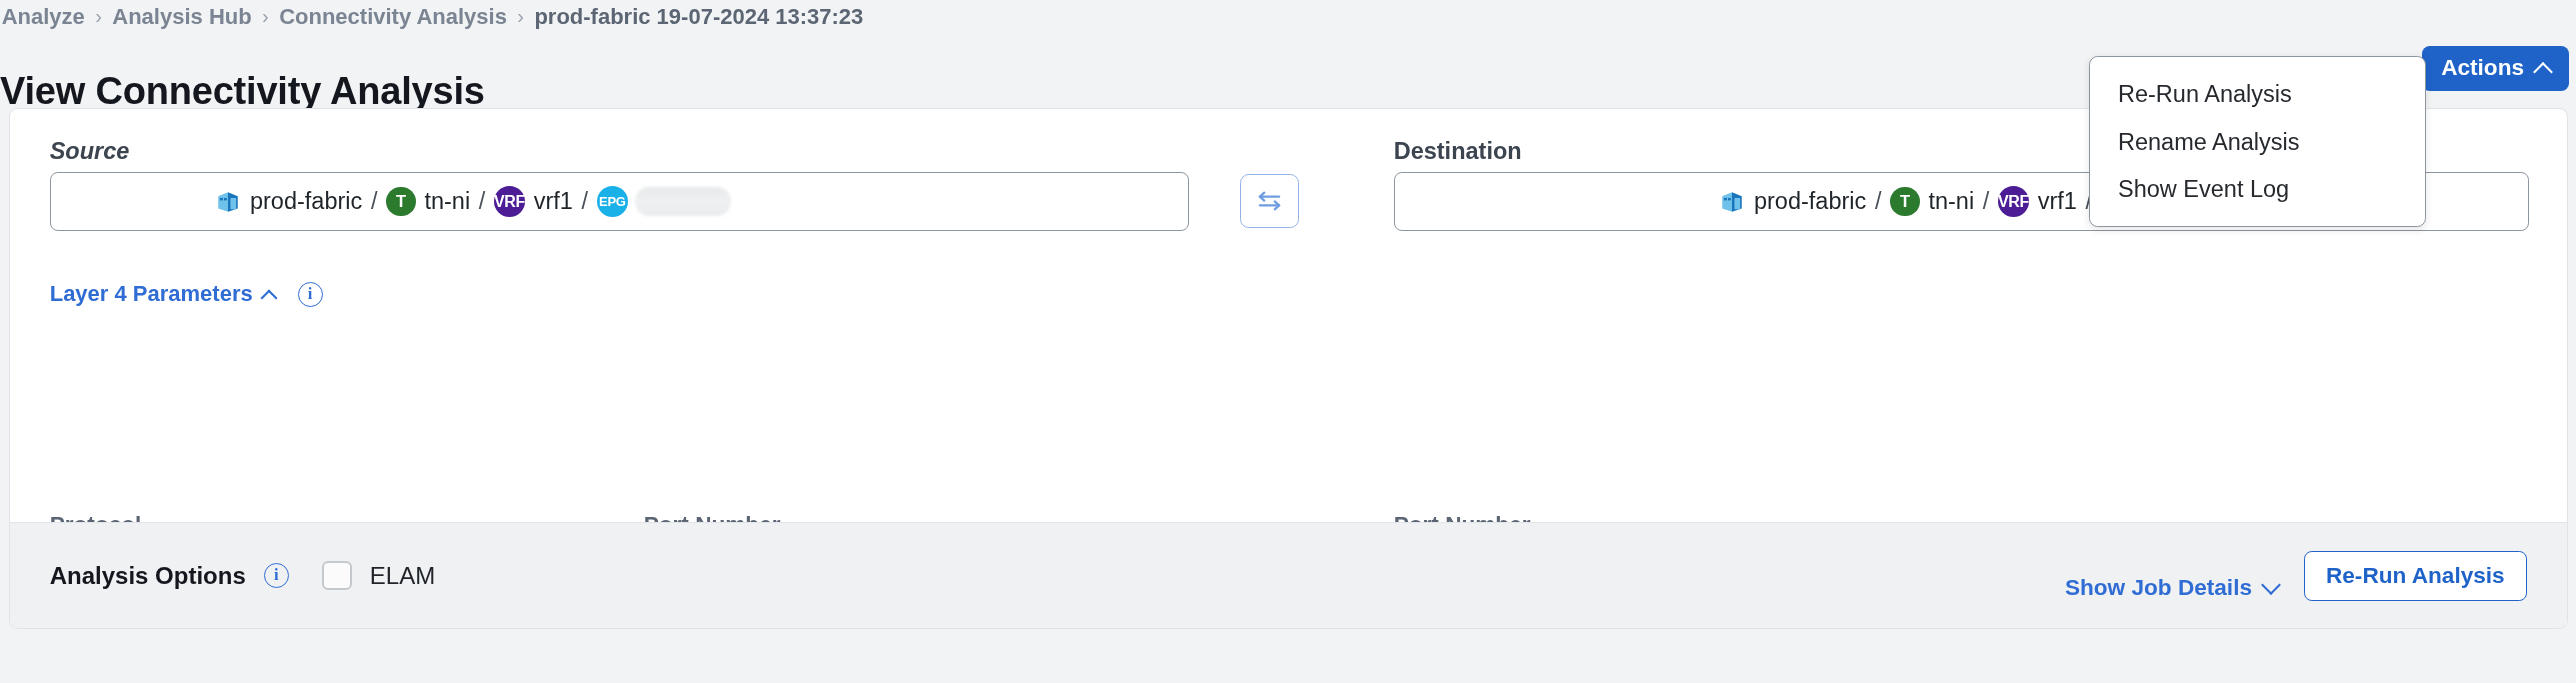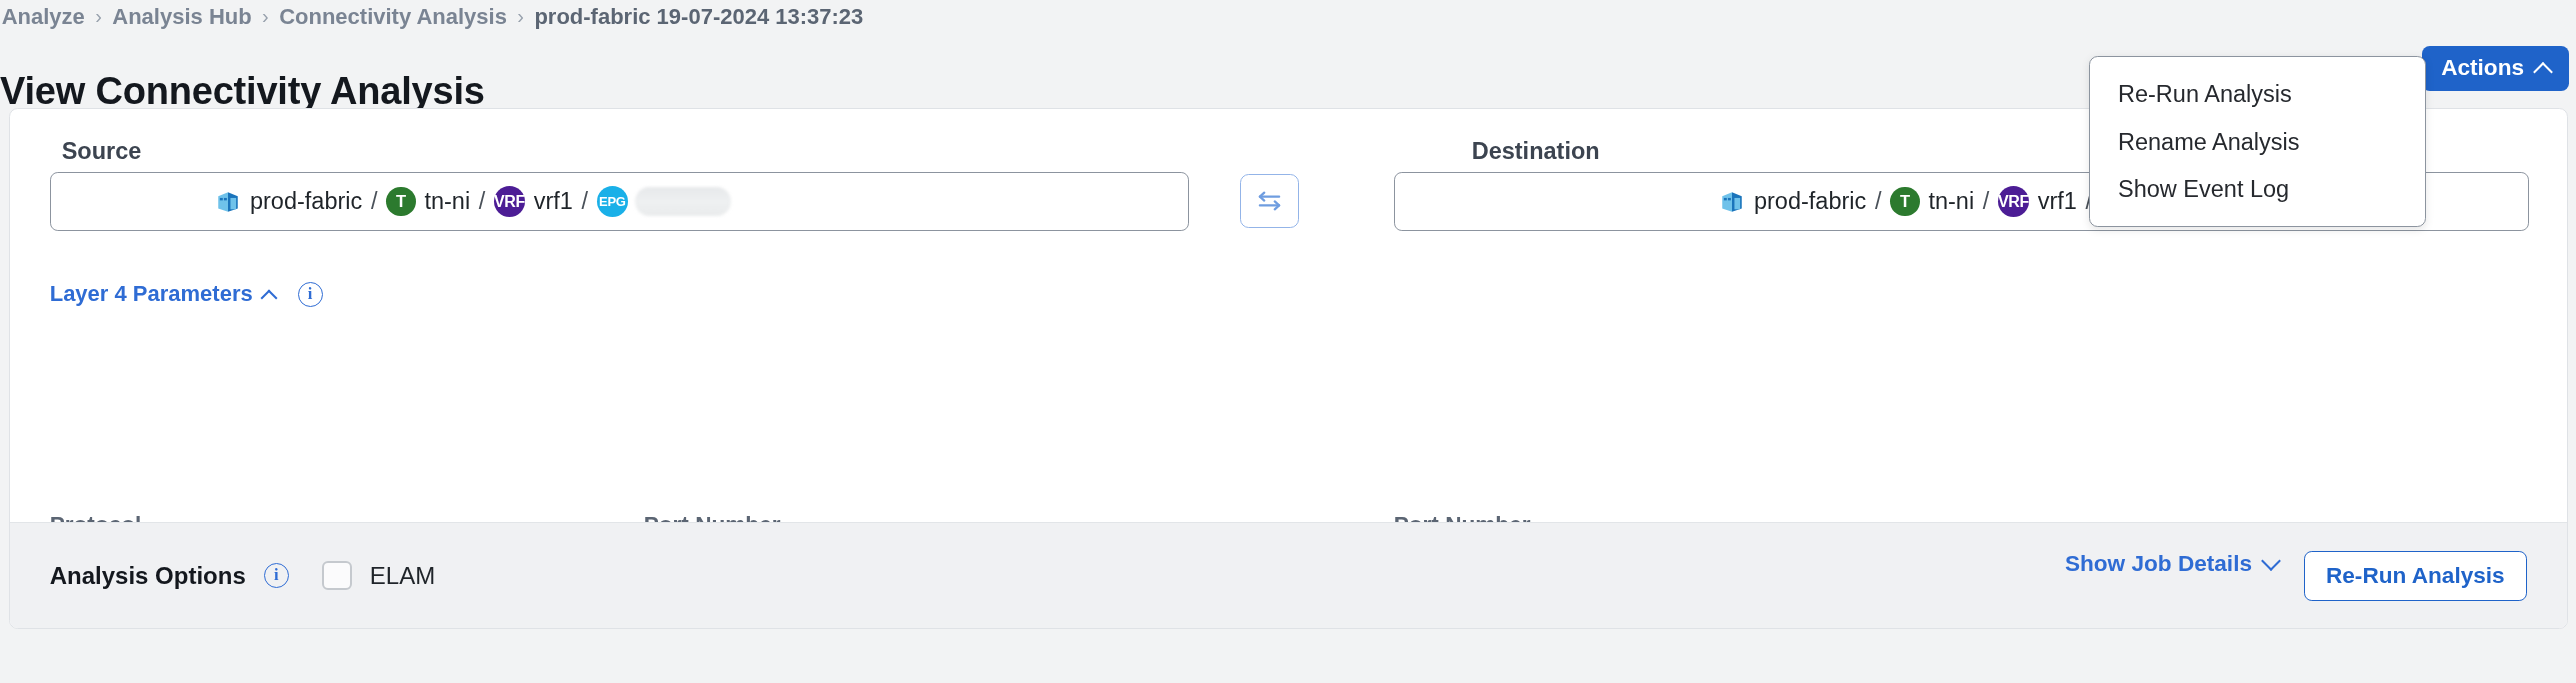--- a/index.html
+++ b/index.html
@@ -232,21 +232,21 @@
     border: 2.6px solid #c5c9ce;
     border-radius: 6px;
     background: #fbfbfc;
     cursor: pointer;
     margin-left: 15.6px;
   }
   .elam-label { font-size: 24px; color: #1f2429; white-space: nowrap; }
 
   .footer-right {
     margin-left: auto; margin-right: 40px;
-    display: flex; align-items: flex-start; gap: 26px;
+    display: flex; align-items: flex-end; gap: 26px;
   }
   .job-details {
     display: flex; align-items: center; gap: 12px;
     font-size: 22.6px; font-weight: bold; color: #2f6cd4;
     cursor: pointer; white-space: nowrap;
   }
   .rerun-btn {
     height: 50px;
     border: 1.7px solid #1f63c9;
     border-radius: 7.8px;
@@ -284,21 +284,21 @@
 
   <div class="actions-menu">
     <div class="mi">Re-Run Analysis</div>
     <div class="mi">Rename Analysis</div>
     <div class="mi">Show Event Log</div>
   </div>
 
   <div class="card">
     <div class="card-body">
 
-      <div class="field-label" style="left:52px; top:29px;">Source</div>
+      <div class="field-label" style="left:40px; top:29px;font-style:italic;">Source</div>
       <div class="endpoint-box" style="left:40px; top:63px; width:1139px;">
         <div class="path" style="margin-left:149px;">
           <svg class="fabric-icon" viewBox="0 0 32 32">
             <polygon points="4,9 16,4 16,28 4,24" fill="#6fc2ea"></polygon>
             <polygon points="16,4 28,9 28,24 16,28" fill="#1a74bb"></polygon>
             <rect x="6" y="11" width="3.6" height="3" fill="#1a74bb"></rect>
             <rect x="11" y="11" width="3.6" height="3" fill="#1a74bb"></rect>
             <rect x="19" y="11" width="7" height="14" fill="#6fc2ea"></rect>
           </svg>
           <span class="txt">prod-fabric</span>
@@ -318,21 +318,21 @@
         <svg width="35" height="28" viewBox="0 0 40 32">
           <g stroke="#6f9de0" stroke-width="2.6" fill="none" stroke-linecap="round" stroke-linejoin="round">
             <line x1="9" y1="11" x2="31" y2="11"></line>
             <polyline points="14,6.5 9,11 14,15.5"></polyline>
             <line x1="9" y1="21" x2="31" y2="21"></line>
             <polyline points="26,16.5 31,21 26,25.5"></polyline>
           </g>
         </svg>
       </div>
 
-      <div class="field-label" style="left:1462px; top:29px;">Destination</div>
+      <div class="field-label" style="left:1384px; top:29px;">Destination</div>
       <div class="endpoint-box" style="left:1384px; top:63px; width:1135px;">
         <div class="path" style="margin-left:309px;">
           <svg class="fabric-icon" viewBox="0 0 32 32">
             <polygon points="4,9 16,4 16,28 4,24" fill="#6fc2ea"></polygon>
             <polygon points="16,4 28,9 28,24 16,28" fill="#1a74bb"></polygon>
             <rect x="6" y="11" width="3.6" height="3" fill="#1a74bb"></rect>
             <rect x="11" y="11" width="3.6" height="3" fill="#1a74bb"></rect>
             <rect x="19" y="11" width="7" height="14" fill="#6fc2ea"></rect>
           </svg>
           <span class="txt">prod-fabric</span>

